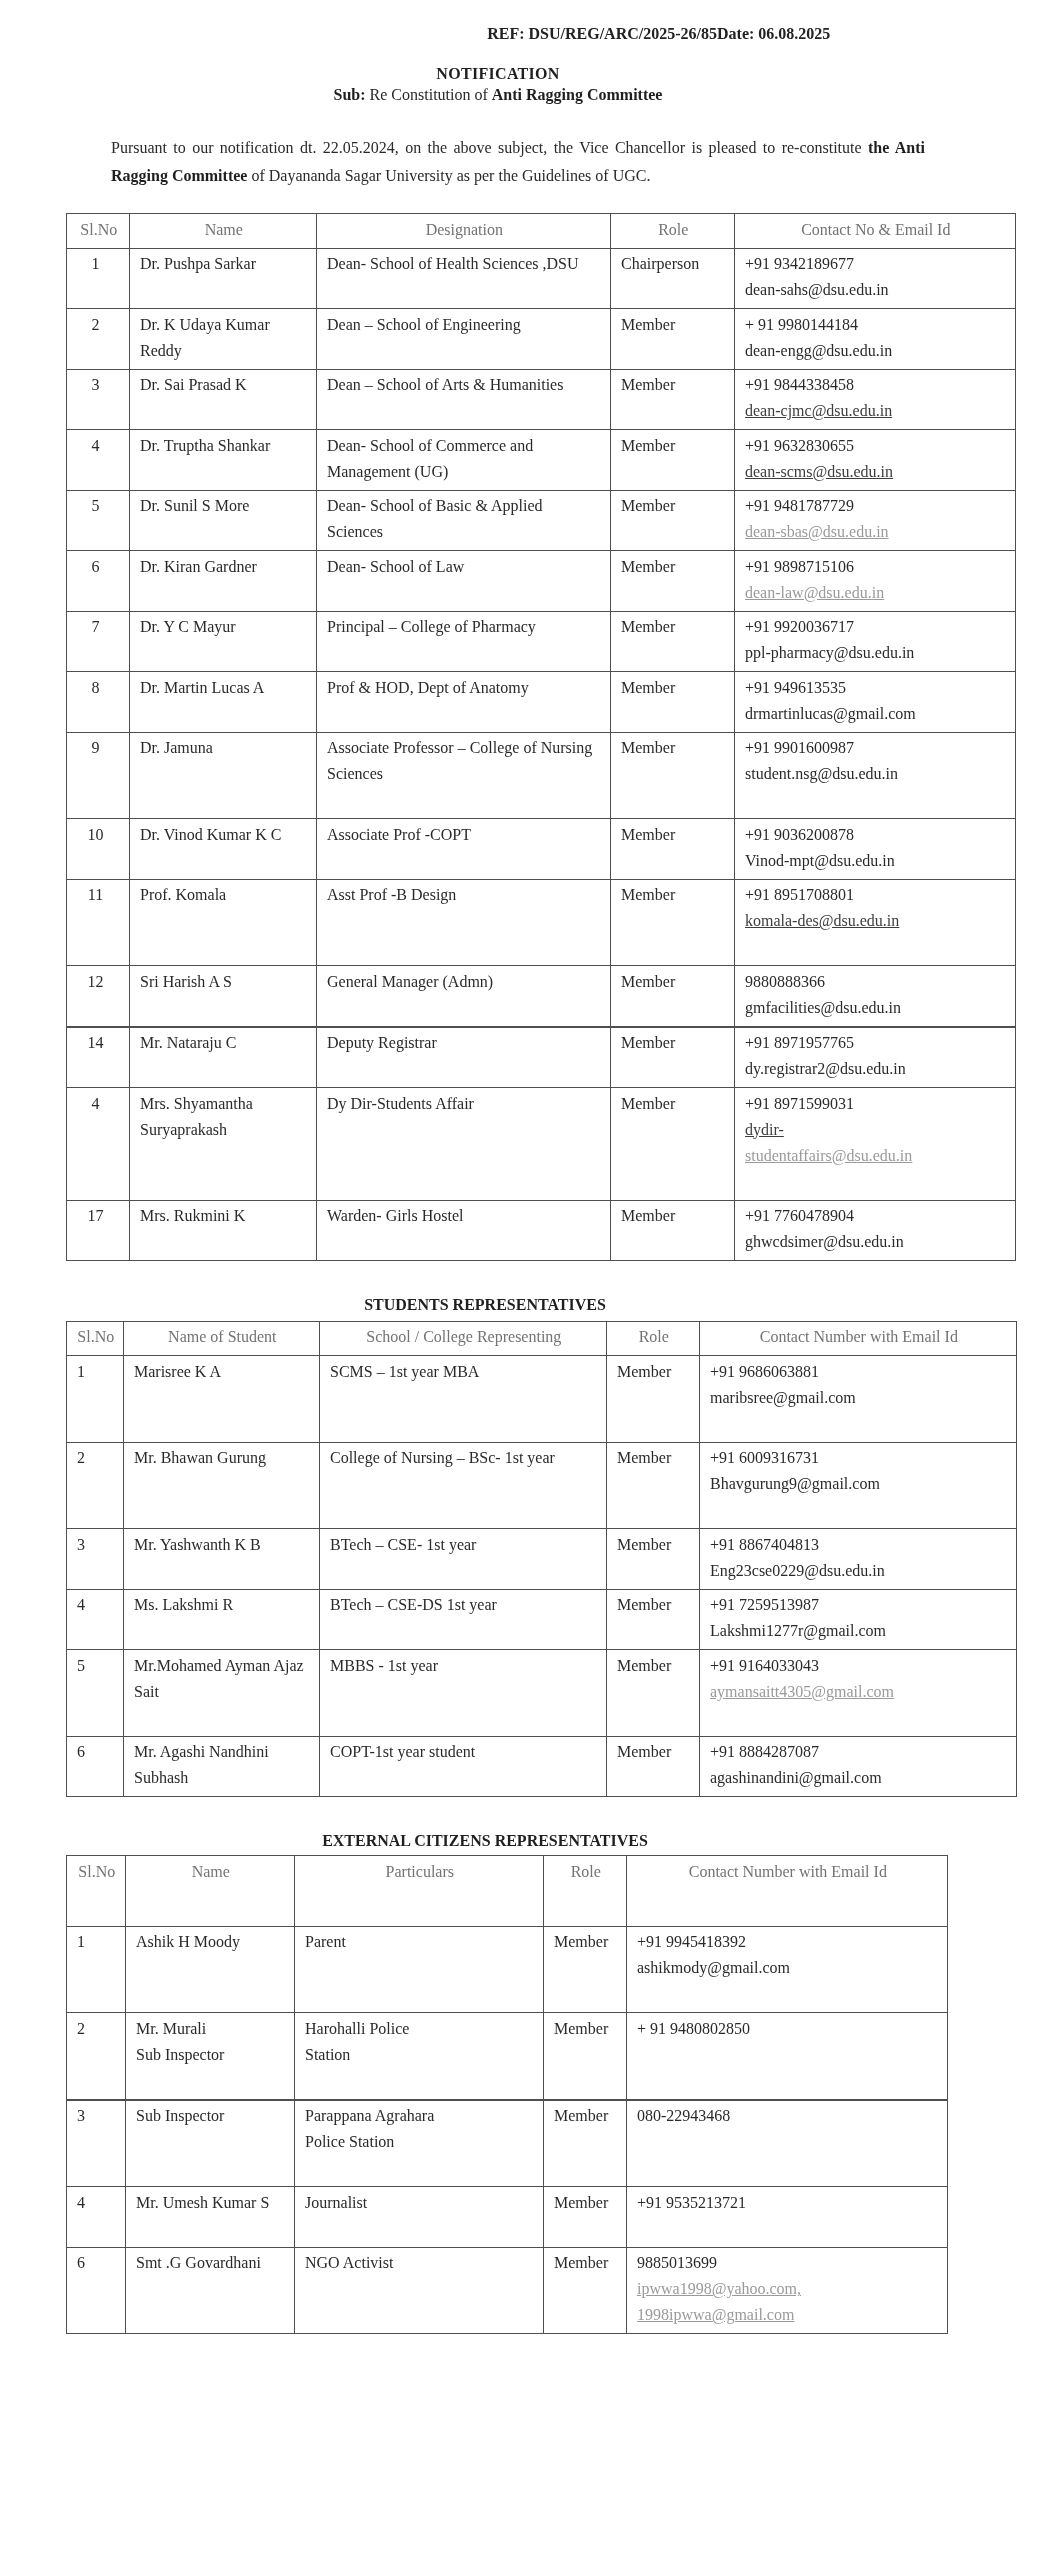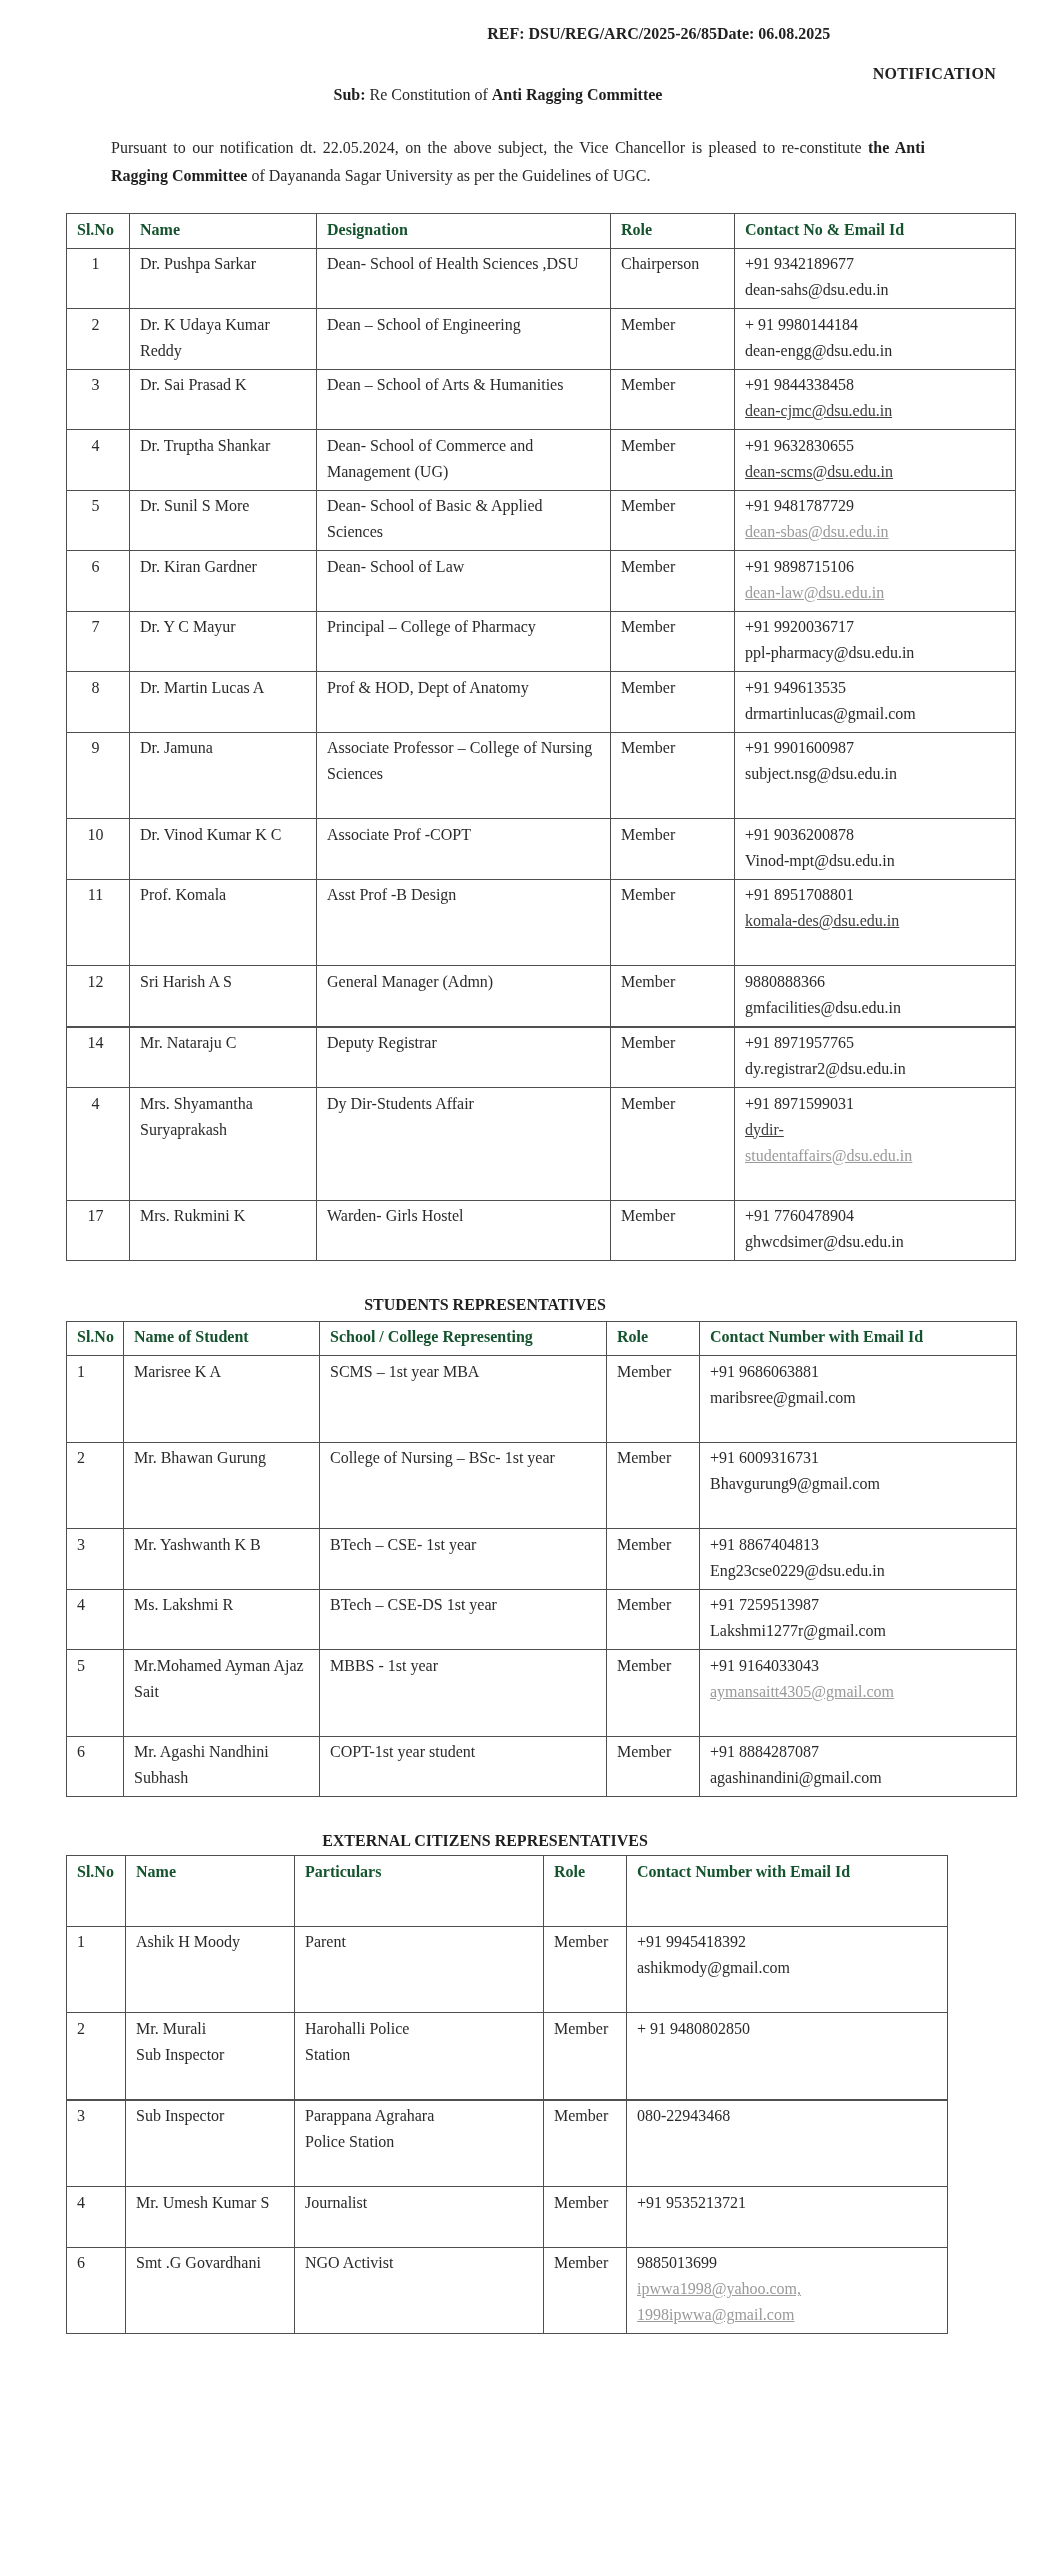--- a/index.html
+++ b/index.html
@@ -3,32 +3,32 @@
 <meta charset="utf-8">
 <style>
   html,body{margin:0;padding:0;}
   body{
     width:1047px;min-height:2576px;background:#ffffff;overflow:hidden;
     color:#2a2a2a;font-family:"Liberation Serif", serif;font-size:16px;
   }
   .headrow{display:flex;padding:25px 0 0 135px;font-weight:bold;color:#222;}
   .headrow .ref{width:582px;text-align:right;}
   .center-block{padding-right:51px;text-align:center;}
-  .doc-title{margin-top:22px;font-weight:bold;color:#1f1f1f;letter-spacing:0.3px;text-align:right;}
+  .doc-title{margin-top:22px;font-weight:bold;color:#1f1f1f;letter-spacing:0.3px;}
   .subject{margin-top:2.5px;}
   .subject b{color:#1f1f1f;text-align:center;}
   .intro{margin:30px 122px 0 111px;text-align:justify;line-height:28px;}
   .intro b{color:#1f1f1f;}
 
   table{border-collapse:collapse;table-layout:fixed;margin-left:66px;background:#fff;}
   .tbl{margin-top:23.6px;}
   #t1,#t2{width:950px;}
   #t3{width:880px;}
   td,th{border:0.8px solid #4f4f4f;vertical-align:top;padding:2.5px 8.4px 5px 10px;word-wrap:break-word;}
-  th{text-align:left;font-weight:bold;color:#14532d;line-height:26px;}
+  th{text-align:center;font-weight:normal;color:#737373;line-height:26px;}
   .line{line-height:26px;min-height:26px;}
   .u{text-decoration:underline;color:#3d3d3d;}
   .f{text-decoration:underline;color:#9a9a9a;}
 
   #t1 col:nth-child(1){width:63px;}  #t1 col:nth-child(2){width:187px;}
   #t1 col:nth-child(3){width:294px;} #t1 col:nth-child(4){width:124px;}
   #t1 col:nth-child(5){width:281px;}
   #t1 tbody td:first-child{text-align:center;padding-left:3.4px;}
   #t1 tbody tr:nth-child(13) td{border-top:2.5px double #4f4f4f;}
 
@@ -230,21 +230,21 @@
           <div class="line">Dr. Jamuna</div>
         </td>
         <td>
           <div class="line">Associate Professor – College of Nursing Sciences</div>
         </td>
         <td>
           <div class="line">Member</div>
         </td>
         <td>
           <div class="line">+91 9901600987</div>
-          <div class="line">subject.nsg@dsu.edu.in</div>
+          <div class="line">student.nsg@dsu.edu.in</div>
           <div class="line"></div>
         </td>
       </tr>
       <tr>
         <td>
           <div class="line">10</div>
         </td>
         <td>
           <div class="line">Dr. Vinod Kumar K C</div>
         </td>

